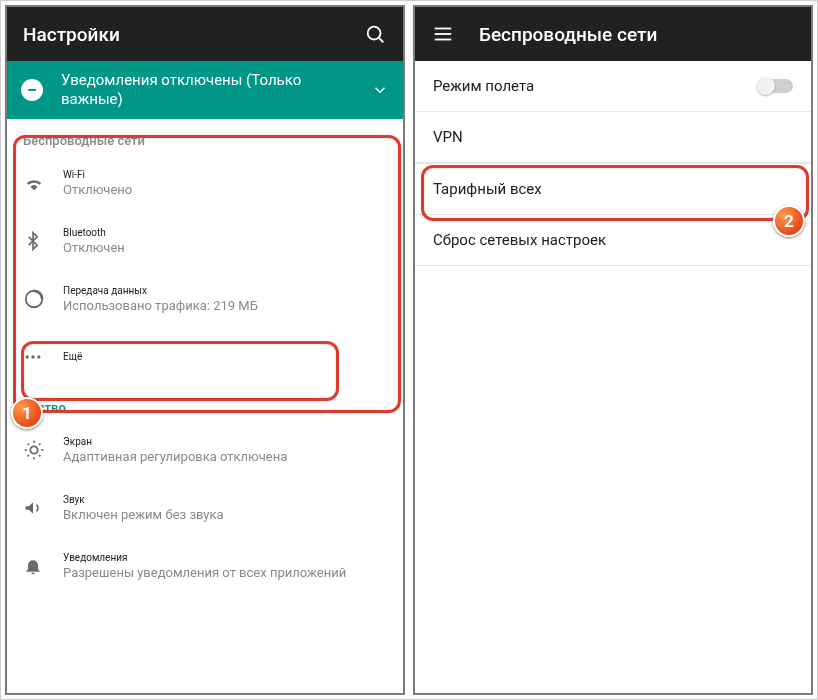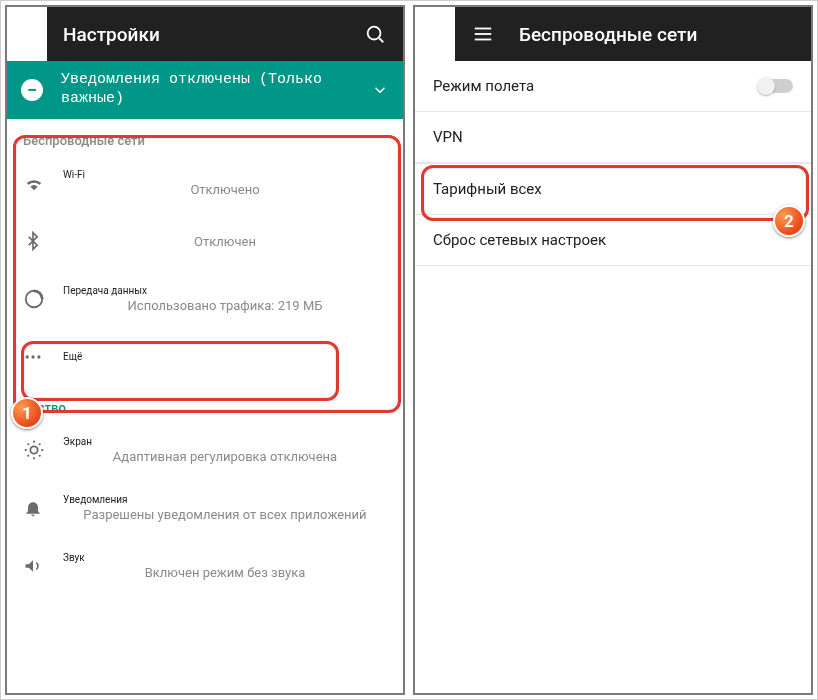--- a/index.html
+++ b/index.html
@@ -28,42 +28,41 @@
   
   .appbar {
     background: #212121;
     color: #ffffff;
     height: 54px;
     display: flex;
     align-items: center;
     padding: 0 16px;
     font-size: 19px;
     font-weight: 500;
-    margin-left: 40px;
   }
   .appbar .title { flex: 1; }
   .appbar .icon-btn { width: 24px; height: 24px; display:flex; align-items:center; justify-content:center; color:#fff; }
   .appbar .icon-btn.left { margin-right: 24px; }
   
   .banner {
     background: #009688;
     color: #ffffff;
     display: flex;
     align-items: center;
     padding: 10px 14px;
     font-size: 15px;
   }
   .banner .minus {
     width: 22px; height: 22px; border-radius: 50%;
     background: #ffffff; color: #009688;
     display:flex; align-items:center; justify-content:center;
     font-weight: 700; font-size: 18px; line-height: 1;
     margin-right: 18px;
   }
-  .banner .text { flex:1; line-height: 1.25; font-family: Liberation Mono, monospace; }
+  .banner .text { flex:1; line-height: 1.25; }
   .banner .chev { margin-left: 8px; }
   
   .section-header {
     color: #009688;
     font-size: 13px;
     font-weight: 500;
     padding: 14px 16px 6px 16px;
   }
   .section-header.gray { color: #8a8a8a; }
   
@@ -74,21 +73,21 @@
     min-height: 58px;
   }
   .item .icon {
     width: 40px;
     display:flex; align-items:center; justify-content:flex-start;
     color: #6b6b6b;
     flex-shrink: 0;
   }
   .item .labels { flex:1; }
   .item .primary { font-size: 10px; color: #212121; }
-  .item .secondary { font-size: 13px; color: #8a8a8a; margin-top: 2px; text-align: center; }
+  .item .secondary { font-size: 13px; color: #8a8a8a; margin-top: 2px; }
   .item.simple { padding: 16px 18px; min-height: 50px; }
   .item.simple .primary { font-size: 15px; }
   .divider { height: 1px; background: #e6e6e6; margin-left: 0; }
   
   .toggle {
     width: 34px; height: 14px; border-radius: 8px;
     background: #cfcfcf; position: relative; flex-shrink:0;
   }
   .toggle::after {
     content:""; position:absolute; width:18px; height:18px; border-radius:50%;
@@ -155,20 +154,21 @@
       </div>
     </div>
 
     <div class="item">
       <span class="icon">
         <svg width="20" height="20" viewBox="0 0 24 24" fill="none" stroke="#6b6b6b" stroke-width="2">
             <path d="M7 7l10 10-5 5V2l5 5L7 17"></path>
           </svg>
       </span>
       <div class="labels">
+        <div class="primary">Bluetooth</div>
         <div class="secondary">Отключен</div>
       </div>
     </div>
 
     <div class="item">
       <span class="icon">
         <svg width="22" height="22" viewBox="0 0 24 24" fill="none" stroke="#6b6b6b" stroke-width="2">
             <circle cx="12" cy="12" r="9"></circle>
             <path d="M12 3a9 9 0 019 9" stroke-width="3"></path>
           </svg>
@@ -203,39 +203,39 @@
       </span>
       <div class="labels">
         <div class="primary">Экран</div>
         <div class="secondary">Адаптивная регулировка отключена</div>
       </div>
     </div>
 
     <div class="item">
       <span class="icon">
         <svg width="20" height="20" viewBox="0 0 24 24" fill="#6b6b6b">
+            <path d="M3 10v4h4l5 5V5L7 10H3z"></path>
+            <path d="M16 8a5 5 0 010 8" fill="none" stroke="#6b6b6b" stroke-width="2"></path>
+          </svg>
+      </span>
+      <div class="labels">
+        <div class="primary">Звук</div>
+        <div class="secondary">Включен режим без звука</div>
+      </div>
+    </div>
+
+    <div class="item">
+      <span class="icon">
+        <svg width="20" height="20" viewBox="0 0 24 24" fill="#6b6b6b">
             <path d="M12 22a2 2 0 002-2h-4a2 2 0 002 2zm6-6V11a6 6 0 10-12 0v5l-2 2v1h16v-1l-2-2z"></path>
           </svg>
       </span>
       <div class="labels">
         <div class="primary">Уведомления</div>
         <div class="secondary">Разрешены уведомления от всех приложений</div>
-      </div>
-    </div>
-
-    <div class="item">
-      <span class="icon">
-        <svg width="20" height="20" viewBox="0 0 24 24" fill="#6b6b6b">
-            <path d="M3 10v4h4l5 5V5L7 10H3z"></path>
-            <path d="M16 8a5 5 0 010 8" fill="none" stroke="#6b6b6b" stroke-width="2"></path>
-          </svg>
-      </span>
-      <div class="labels">
-        <div class="primary">Звук</div>
-        <div class="secondary">Включен режим без звука</div>
       </div>
     </div>
 
     <div class="outline" style="left:6px; top:128px; width:388px; height:278px;"></div>
     <div class="outline" style="left:14px; top:334px; width:318px; height:60px;"></div>
     <div class="step" style="left:4px; top:390px;">1</div>
   </div>
 
   <div class="phone">
     <div class="appbar">

